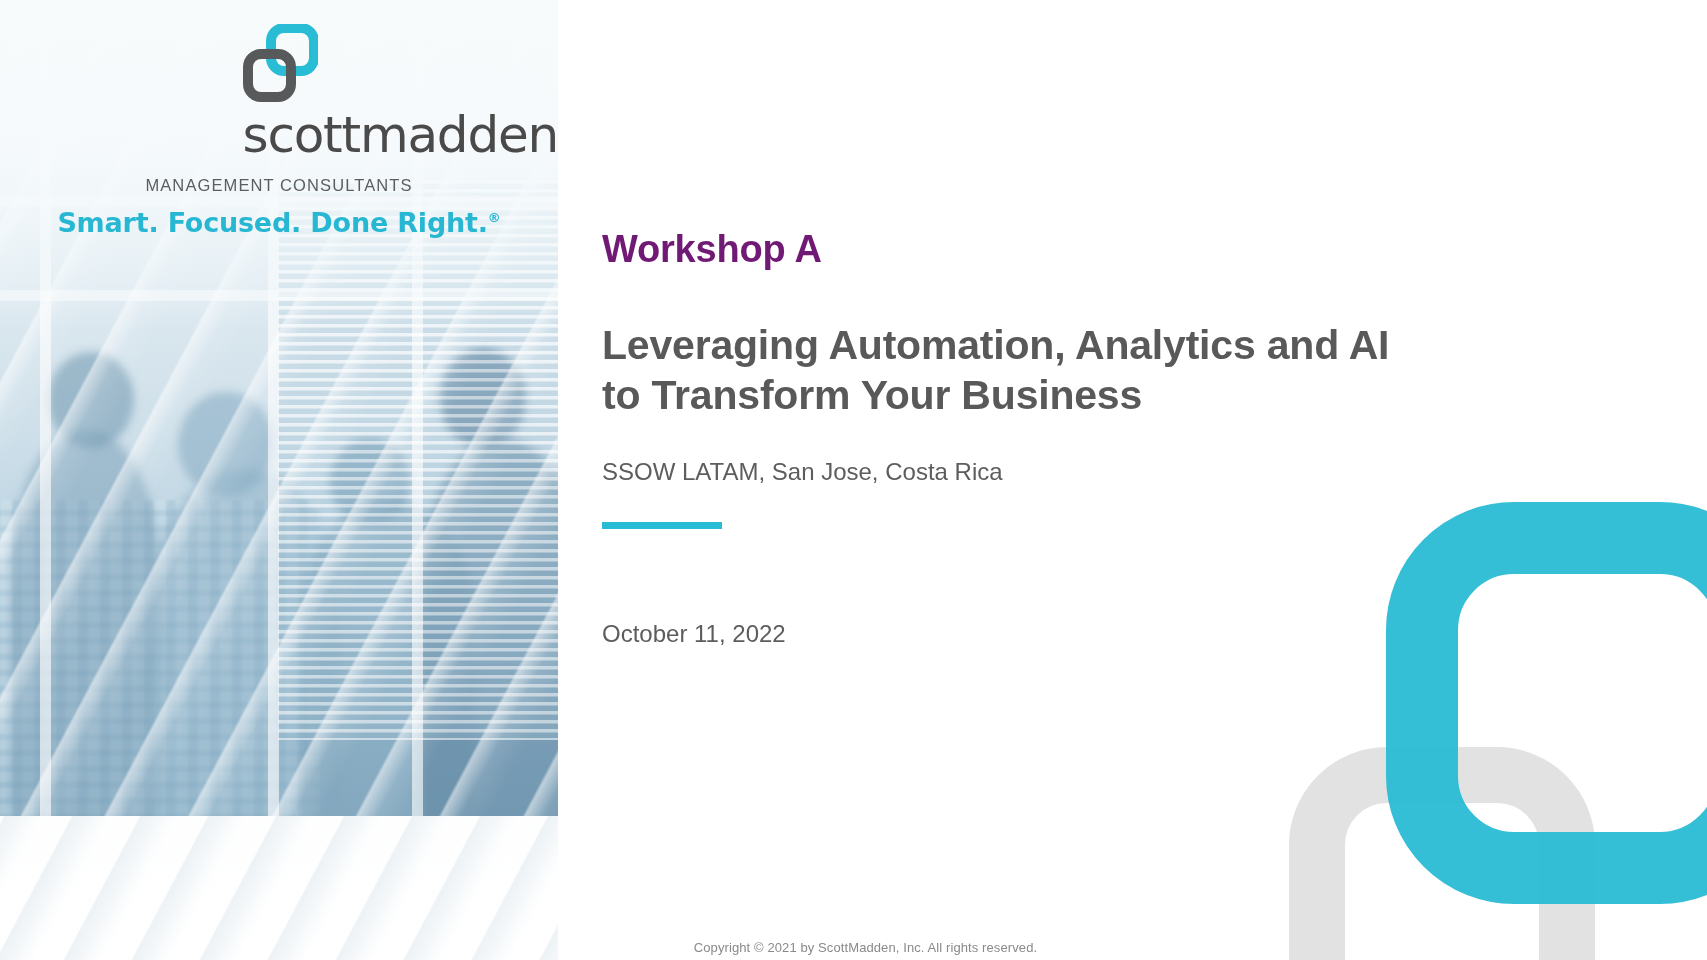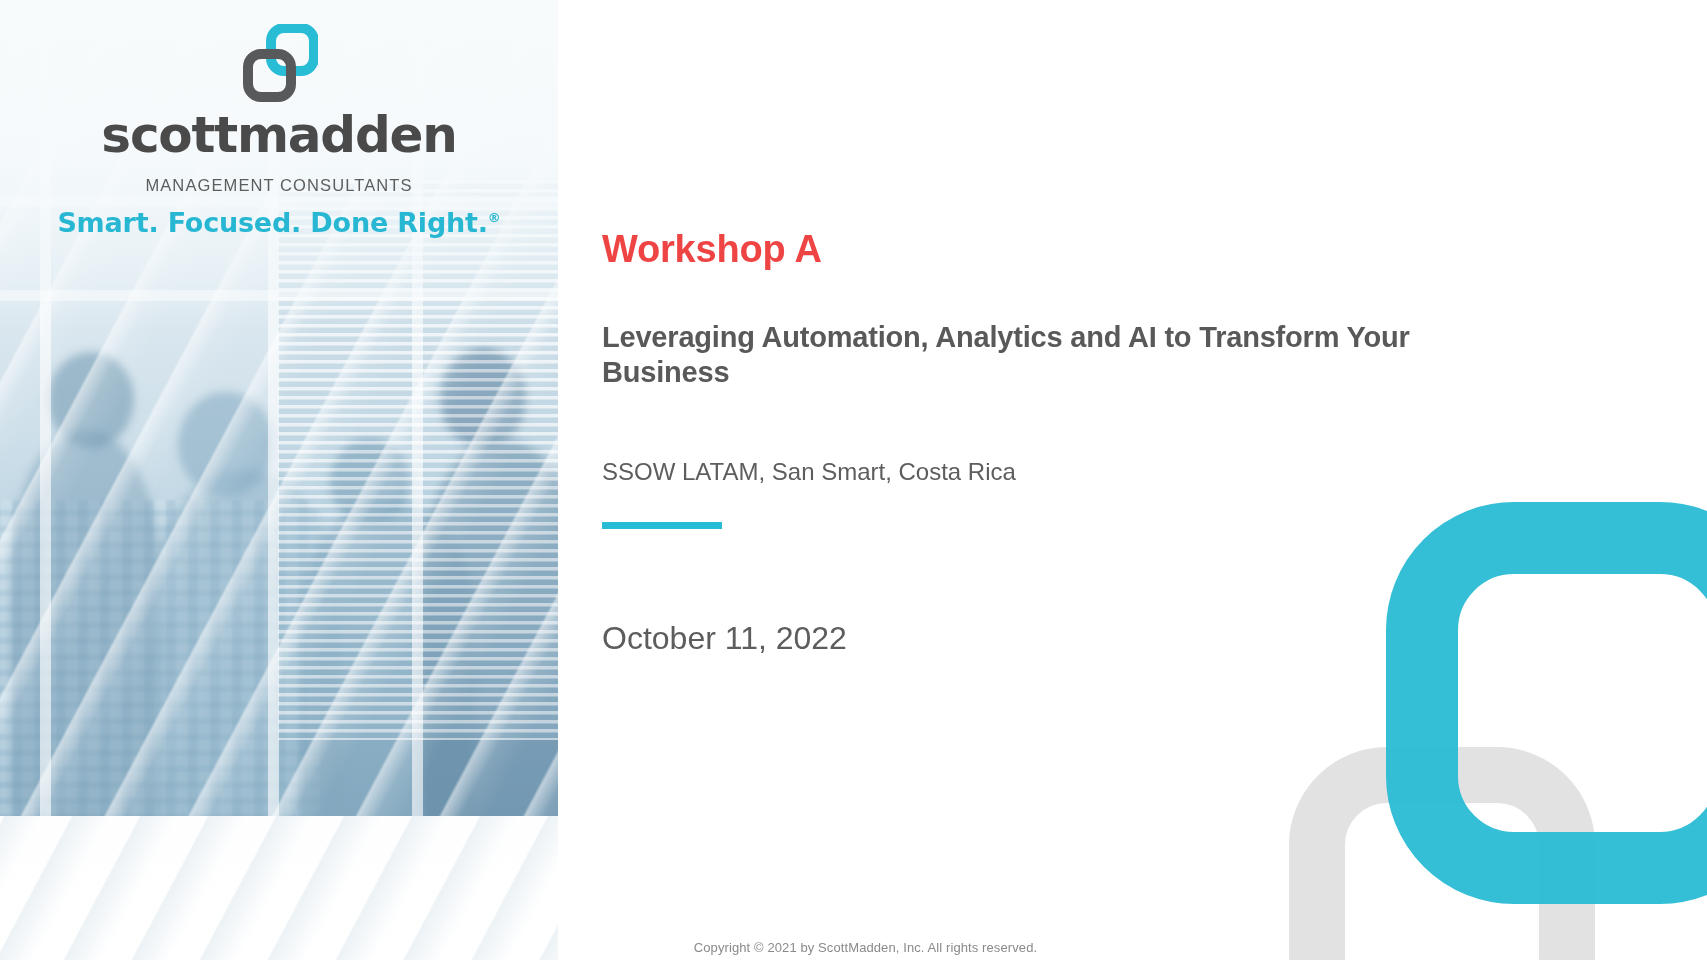--- a/index.html
+++ b/index.html
@@ -186,24 +186,25 @@
     text-align: center;
     z-index: 6;
   }
   .logo-mark {
     display: block;
     margin: 0 auto 6px auto;
   }
   .logo-wordmark {
     font-family: "DejaVu Sans", sans-serif;
     font-size: 50px;
-    font-weight: 700;
+    font-weight: 400;
     letter-spacing: -1.2px;
     color: #4a4a4a;
     line-height: 1.0;
+    text-align: right;
   }
   .logo-sub {
     font-family: "Liberation Sans", sans-serif;
     font-size: 16.5px;
     font-weight: 400;
     letter-spacing: 1.1px;
     color: #5d5d5d;
     margin-top: 16px;
   }
   .tagline {
@@ -230,31 +231,31 @@
     height: 960px;
     z-index: 4;
   }
 
   .workshop-title {
     position: absolute;
     left: 0;
     top: 228px;
     font-size: 38px;
     font-weight: 700;
-    color: #ef4444;
+    color: #701a75;
     letter-spacing: -0.2px;
     line-height: 1.15;
   }
 
   .session-title {
     position: absolute;
     left: 0;
     top: 320px;
     width: 830px;
-    font-size: 29px;
+    font-size: 41px;
     font-weight: 700;
     color: #595959;
     line-height: 1.22;
     letter-spacing: -0.2px;
   }
 
   .event-location {
     position: absolute;
     left: 0;
     top: 458px;
@@ -270,21 +271,21 @@
     top: 522px;
     width: 120px;
     height: 7px;
     background: #29bcd5;
   }
 
   .event-date {
     position: absolute;
     left: 0;
     top: 620px;
-    font-size: 32px;
+    font-size: 24px;
     font-weight: 400;
     color: #5d5d5d;
   }
 
   
   .corner-deco {
     position: absolute;
     right: 0;
     bottom: 0;
     width: 430px;
@@ -359,21 +360,21 @@
       <div class="tagline"><span>Smart. Focused. Done Right.</span><span class="reg">®</span></div>
     </div>
   </div>
 
   <div class="content">
 
     <div class="workshop-title">Workshop A</div>
 
     <div class="session-title">Leveraging Automation, Analytics and AI to Transform Your Business</div>
 
-    <div class="event-location">SSOW LATAM, San Smart, Costa Rica</div>
+    <div class="event-location">SSOW LATAM, San Jose, Costa Rica</div>
 
     <div class="accent-rule"></div>
 
     <div class="event-date">October 11, 2022</div>
   </div>
 
   <svg class="corner-deco" viewBox="0 0 430 470" preserveAspectRatio="none" aria-hidden="true">
 
     <rect x="40" y="285" width="250" height="250" rx="70" ry="70" fill="none" stroke="#E2E2E2" stroke-width="56"></rect>
 

